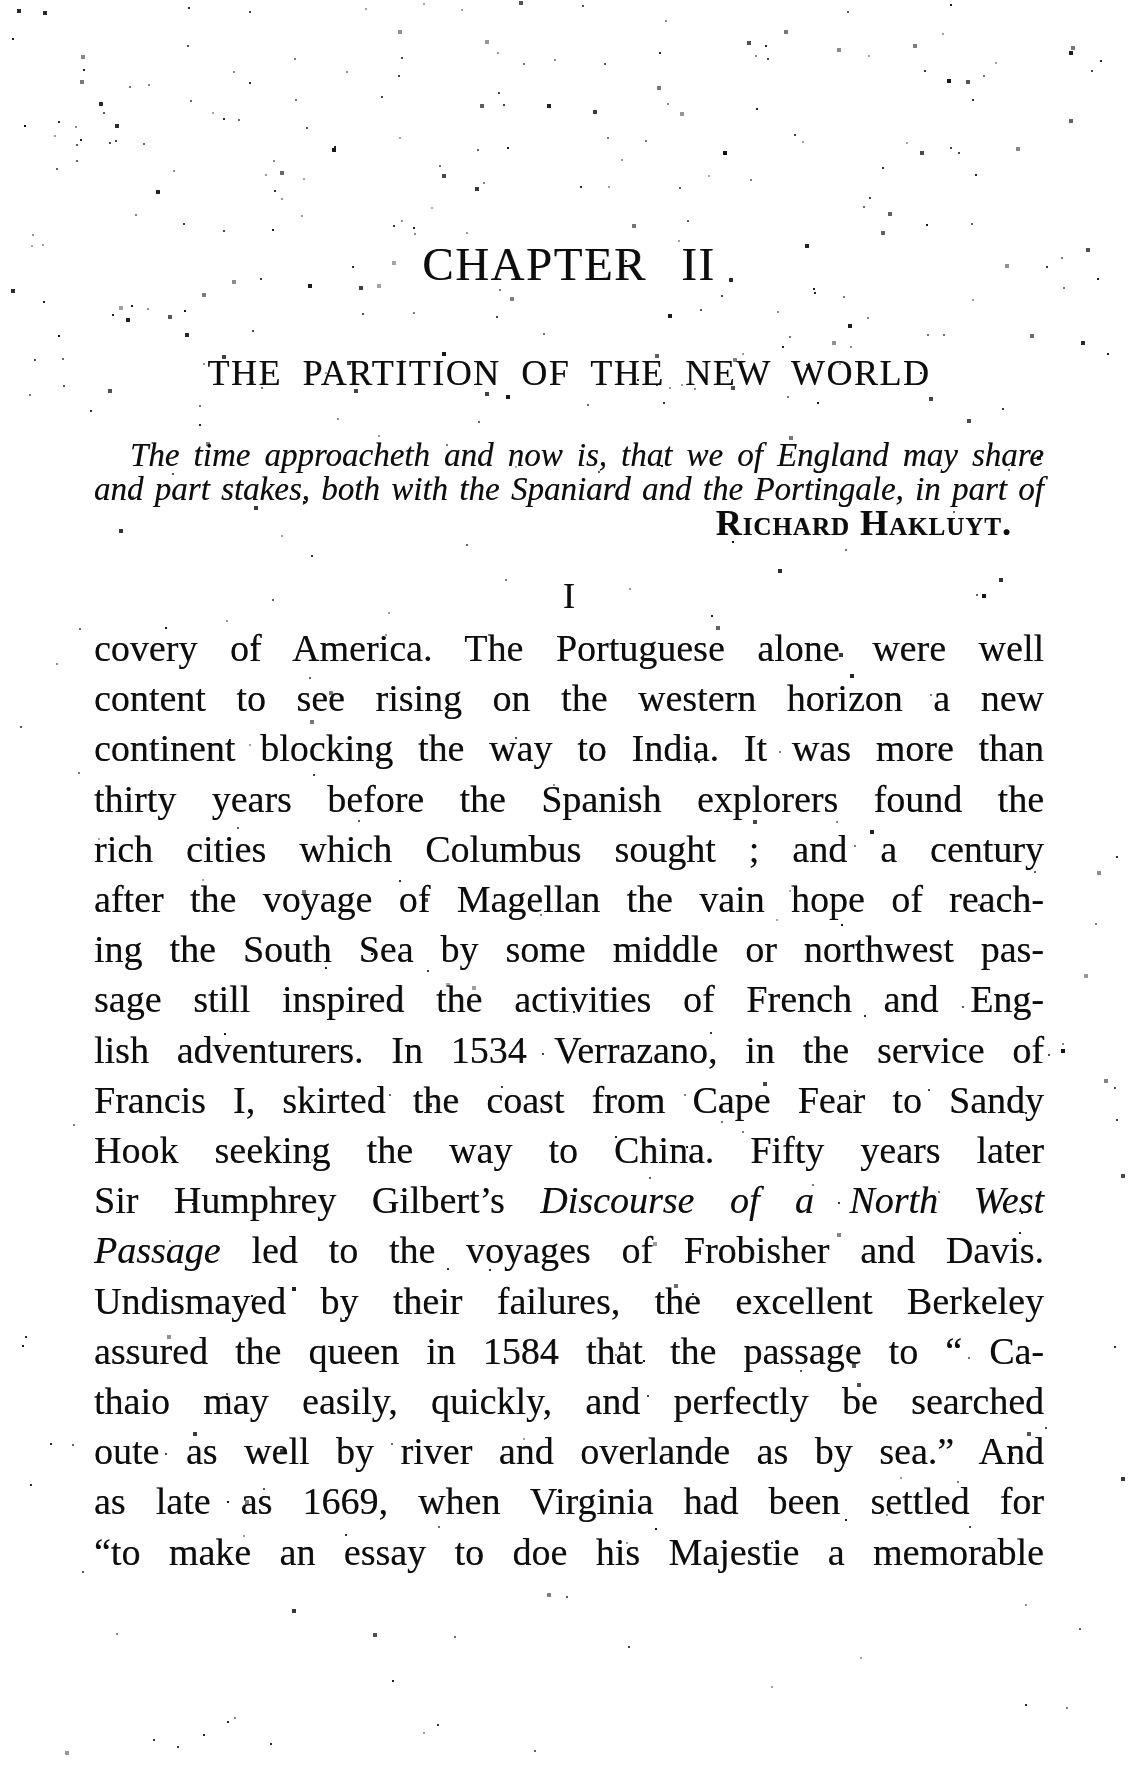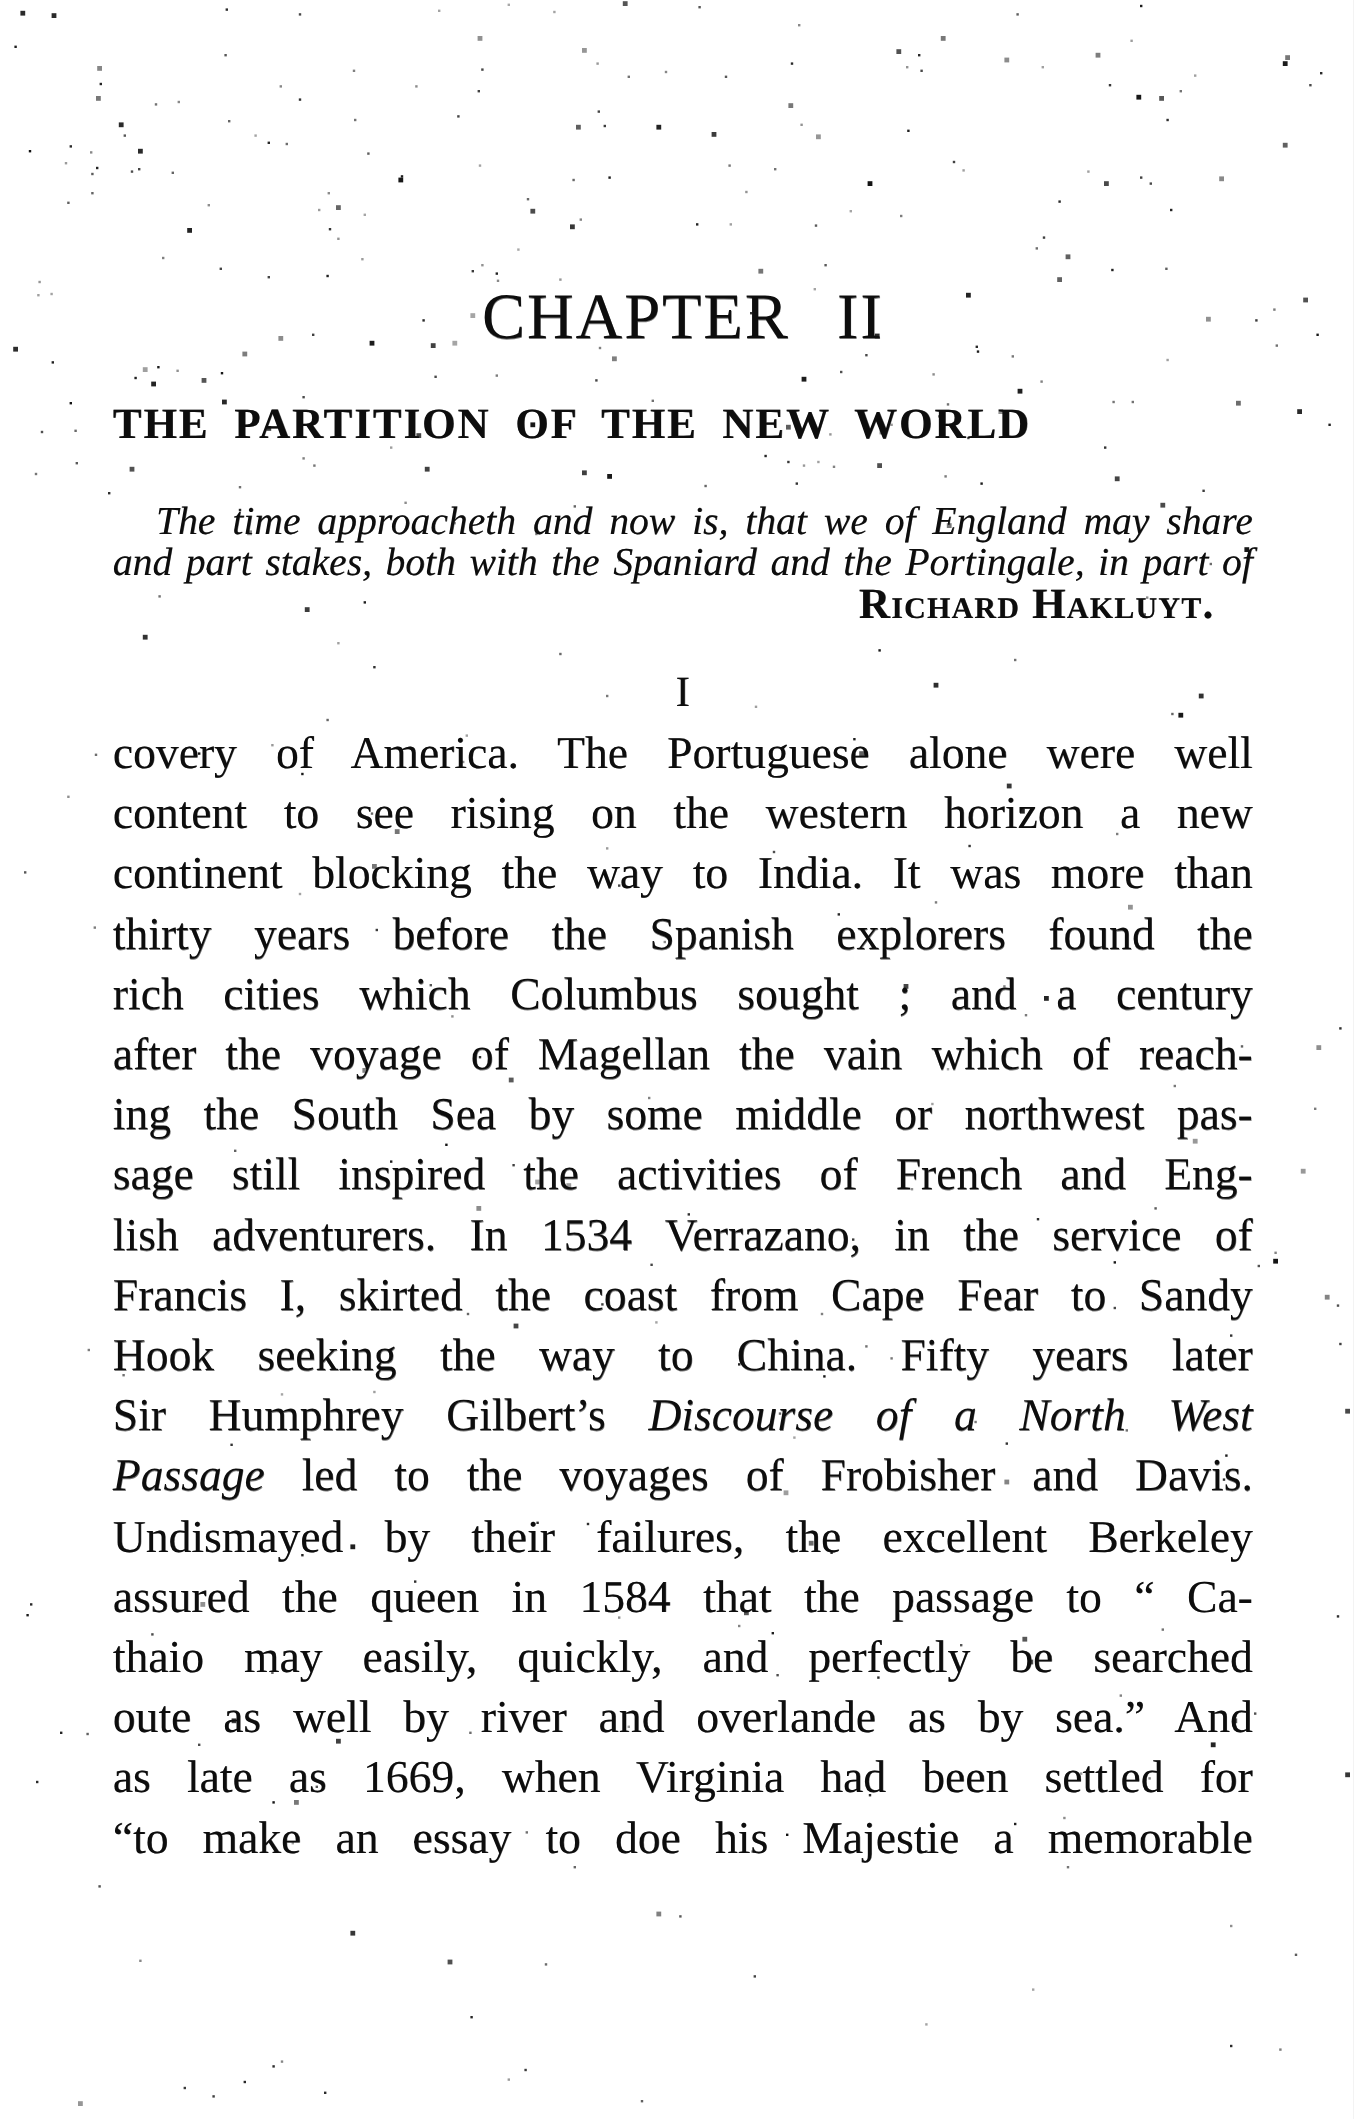--- a/index.html
+++ b/index.html
@@ -31,32 +31,33 @@
   .content {
     position: absolute;
     left: 94px;
     top: 0;
     width: 950px;
     z-index: 2;
     text-shadow: 0.3px 0.3px 0 rgba(10,10,10,0.55);
   }
   .chapter-heading {
     margin: 241px 0 16px 0;
-    font-size: 54px;
+    font-size: 47px;
     font-weight: normal;
     line-height: 46px;
     text-align: center;
     letter-spacing: 1.5px;
     word-spacing: 0.45em;
   }
   .chapter-title {
-    margin: 48px 0 0 0;
+    margin: 68px 0 0 0;
     font-size: 36px;
-    font-weight: bold;
+    font-weight: normal;
     line-height: 36px;
+    text-align: center;
     letter-spacing: 1.5px;
     word-spacing: 0.28em;
   }
   .epigraph {
     margin: 47px 0 0 0;
   }
   .ep-line {
     font-style: italic;
     font-size: 33px;
     line-height: 34px;
@@ -117,21 +118,21 @@
     </figure>
 
     <div class="section-number">I</div>
 
     <div class="paragraph" id="paragraph-lines">
         <div class="body-line"><span class="seg-normal">covery of America. The Portuguese alone were well</span></div>
         <div class="body-line"><span class="seg-normal">content to see rising on the western horizon a new</span></div>
         <div class="body-line"><span class="seg-normal">continent blocking the way to India. It was more than</span></div>
         <div class="body-line"><span class="seg-normal">thirty years before the Spanish explorers found the</span></div>
         <div class="body-line"><span class="seg-normal">rich cities which Columbus sought ; and a century</span></div>
-        <div class="body-line"><span class="seg-normal">after the voyage of Magellan the vain which of reach-</span></div>
+        <div class="body-line"><span class="seg-normal">after the voyage of Magellan the vain hope of reach-</span></div>
         <div class="body-line"><span class="seg-normal">ing the South Sea by some middle or northwest pas-</span></div>
         <div class="body-line"><span class="seg-normal">sage still inspired the activities of French and Eng-</span></div>
         <div class="body-line"><span class="seg-normal">lish adventurers. In 1534 Verrazano, in the service of</span></div>
         <div class="body-line"><span class="seg-normal">Francis I, skirted the coast from Cape Fear to Sandy</span></div>
         <div class="body-line"><span class="seg-normal">Hook seeking the way to China. Fifty years later</span></div>
         <div class="body-line"><span class="seg-normal">Sir Humphrey Gilbert’s </span><span class="seg-italic">Discourse of a North West</span></div>
         <div class="body-line"><span class="seg-italic">Passage</span><span class="seg-normal"> led to the voyages of Frobisher and Davis.</span></div>
         <div class="body-line"><span class="seg-normal">Undismayed by their failures, the excellent Berkeley</span></div>
         <div class="body-line"><span class="seg-normal">assured the queen in 1584 that the passage to “ Ca-</span></div>
         <div class="body-line"><span class="seg-normal">thaio may easily, quickly, and perfectly be searched</span></div>

